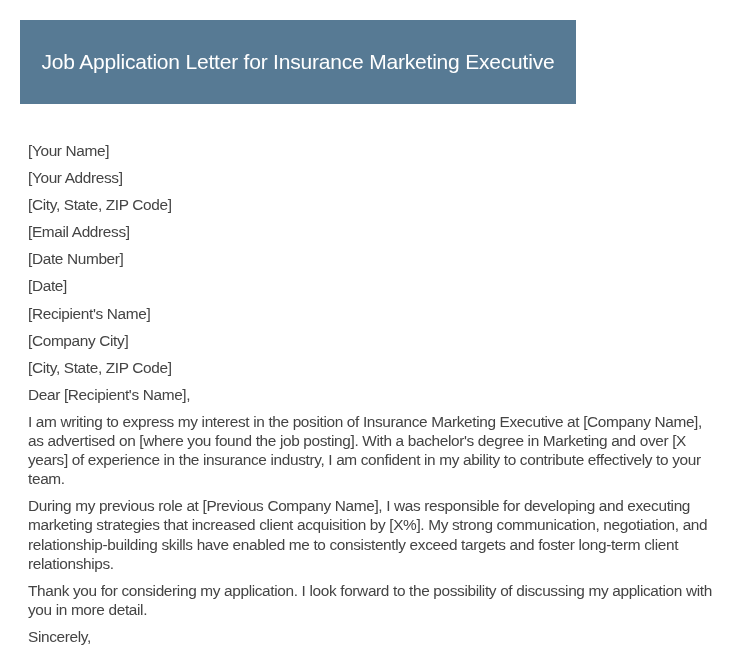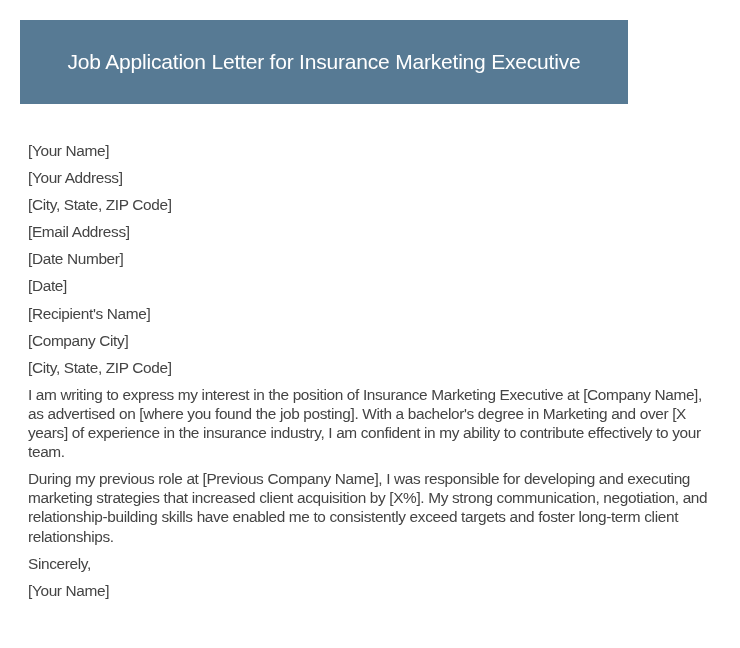--- a/index.html
+++ b/index.html
@@ -1,18 +1,18 @@
 <!DOCTYPE html>
 <html><head>
 <meta charset="utf-8">
 <style>
   html, body { margin: 0; padding: 0; background: #ffffff; }
   body { width: 740px; height: 648px; overflow: hidden; position: relative; }
   .header {
-    position: absolute; left: 20px; top: 20px; width: 608px; height: 84px;
+    position: absolute; left: 20px; top: 20px; width: 556px; height: 84px;
     background: #577a94; display: flex; align-items: center; justify-content: center;
   }
   .header h1 {
     margin: 0; color: #ffffff; font-family: "Liberation Sans", sans-serif;
     font-weight: normal; font-size: 21px; letter-spacing: -0.2px;
   }
   .letter {
     position: absolute; left: 20px; top: 133px; width: 705px;
     font-family: "Liberation Sans", sans-serif; font-size: 15.4px; line-height: 19.1px;
     color: #444444; letter-spacing: -0.35px;
@@ -29,17 +29,19 @@
 <div class="letter">
   <p>[Your Name]</p>
   <p>[Your Address]</p>
   <p>[City, State, ZIP Code]</p>
   <p>[Email Address]</p>
   <p>[Date Number]</p>
   <p>[Date]</p>
   <p>[Recipient's Name]</p>
   <p>[Company City]</p>
   <p>[City, State, ZIP Code]</p>
+  <p>Dear [Recipient's Name],</p>
   <p>I am writing to express my interest in the position of Insurance Marketing Executive at [Company Name], as advertised on [where you found the job posting]. With a bachelor's degree in Marketing and over [X years] of experience in the insurance industry, I am confident in my ability to contribute effectively to your team.</p>
   <p>During my previous role at [Previous Company Name], I was responsible for developing and executing marketing strategies that increased client acquisition by [X%]. My strong communication, negotiation, and relationship-building skills have enabled me to consistently exceed targets and foster long-term client relationships.</p>
+  <p>Thank you for considering my application. I look forward to the possibility of discussing my application with you in more detail.</p>
   <p>Sincerely,</p>
   <p>[Your Name]</p>
 </div>
 
 </body></html>

